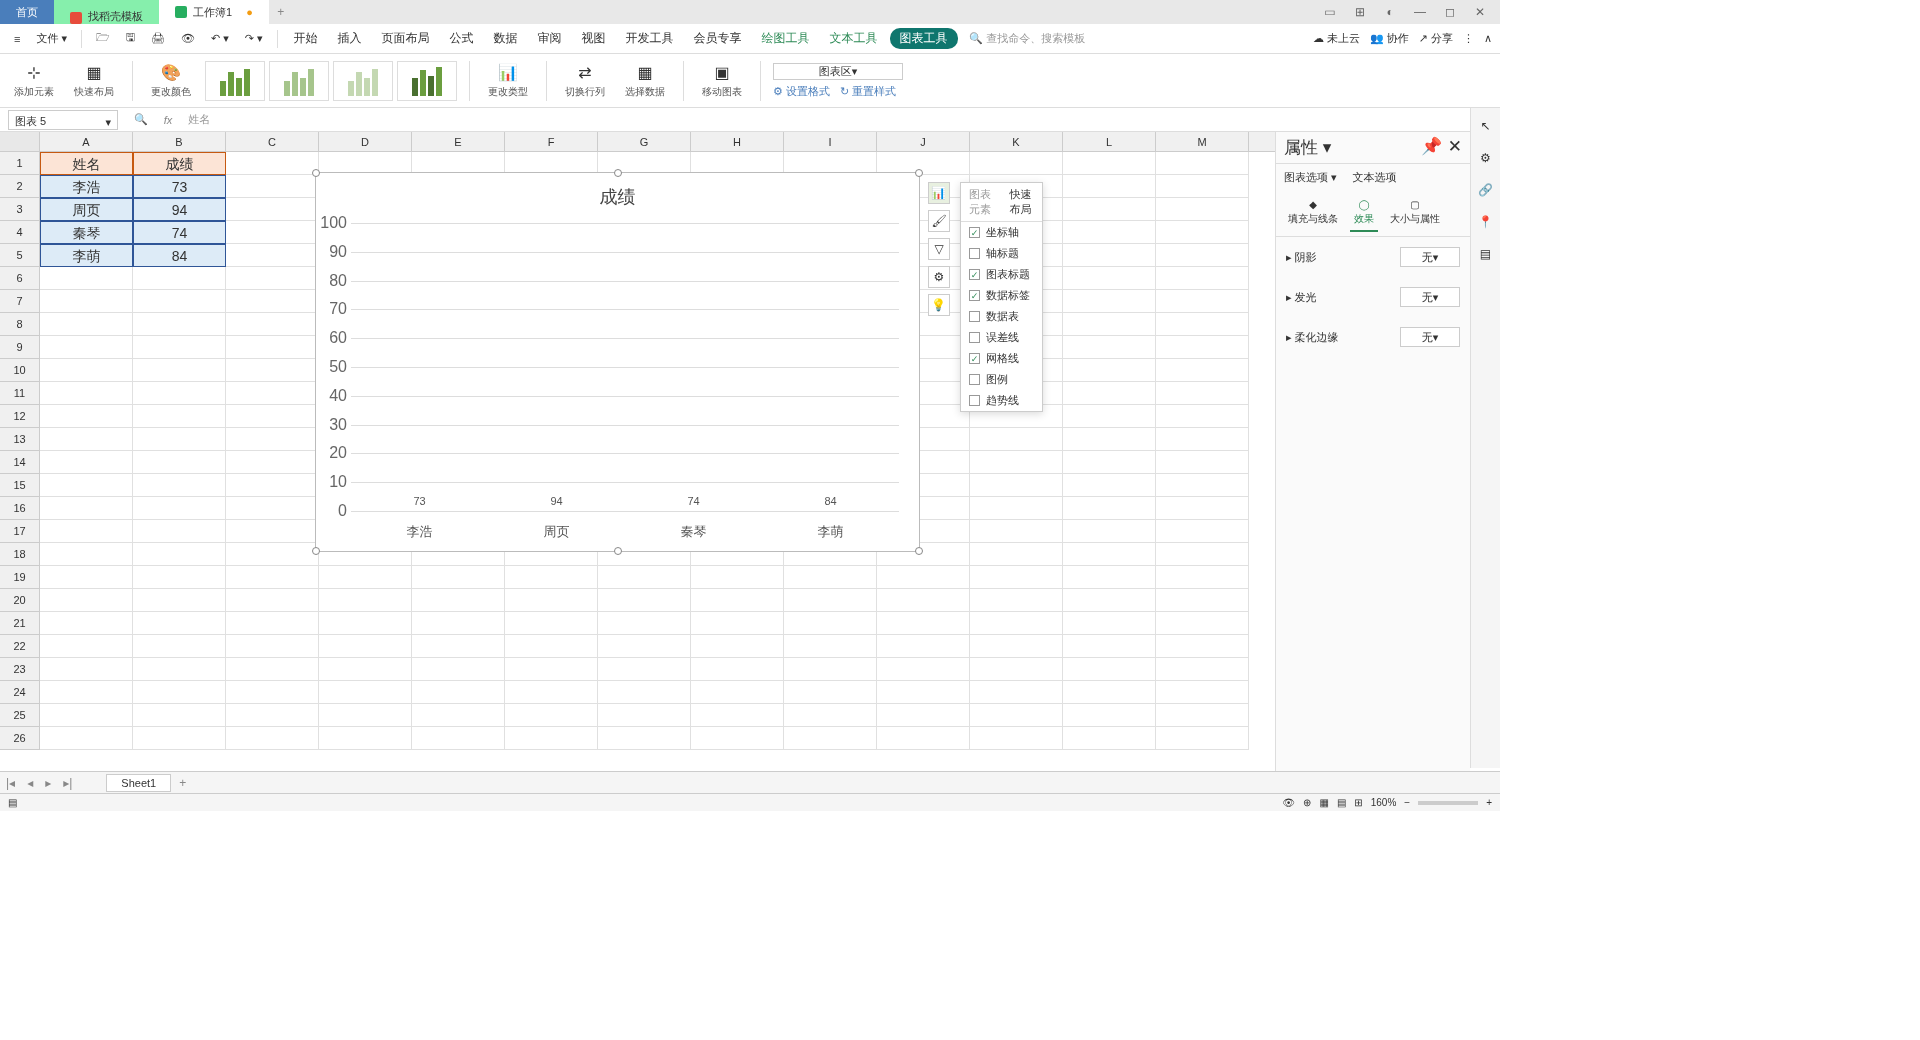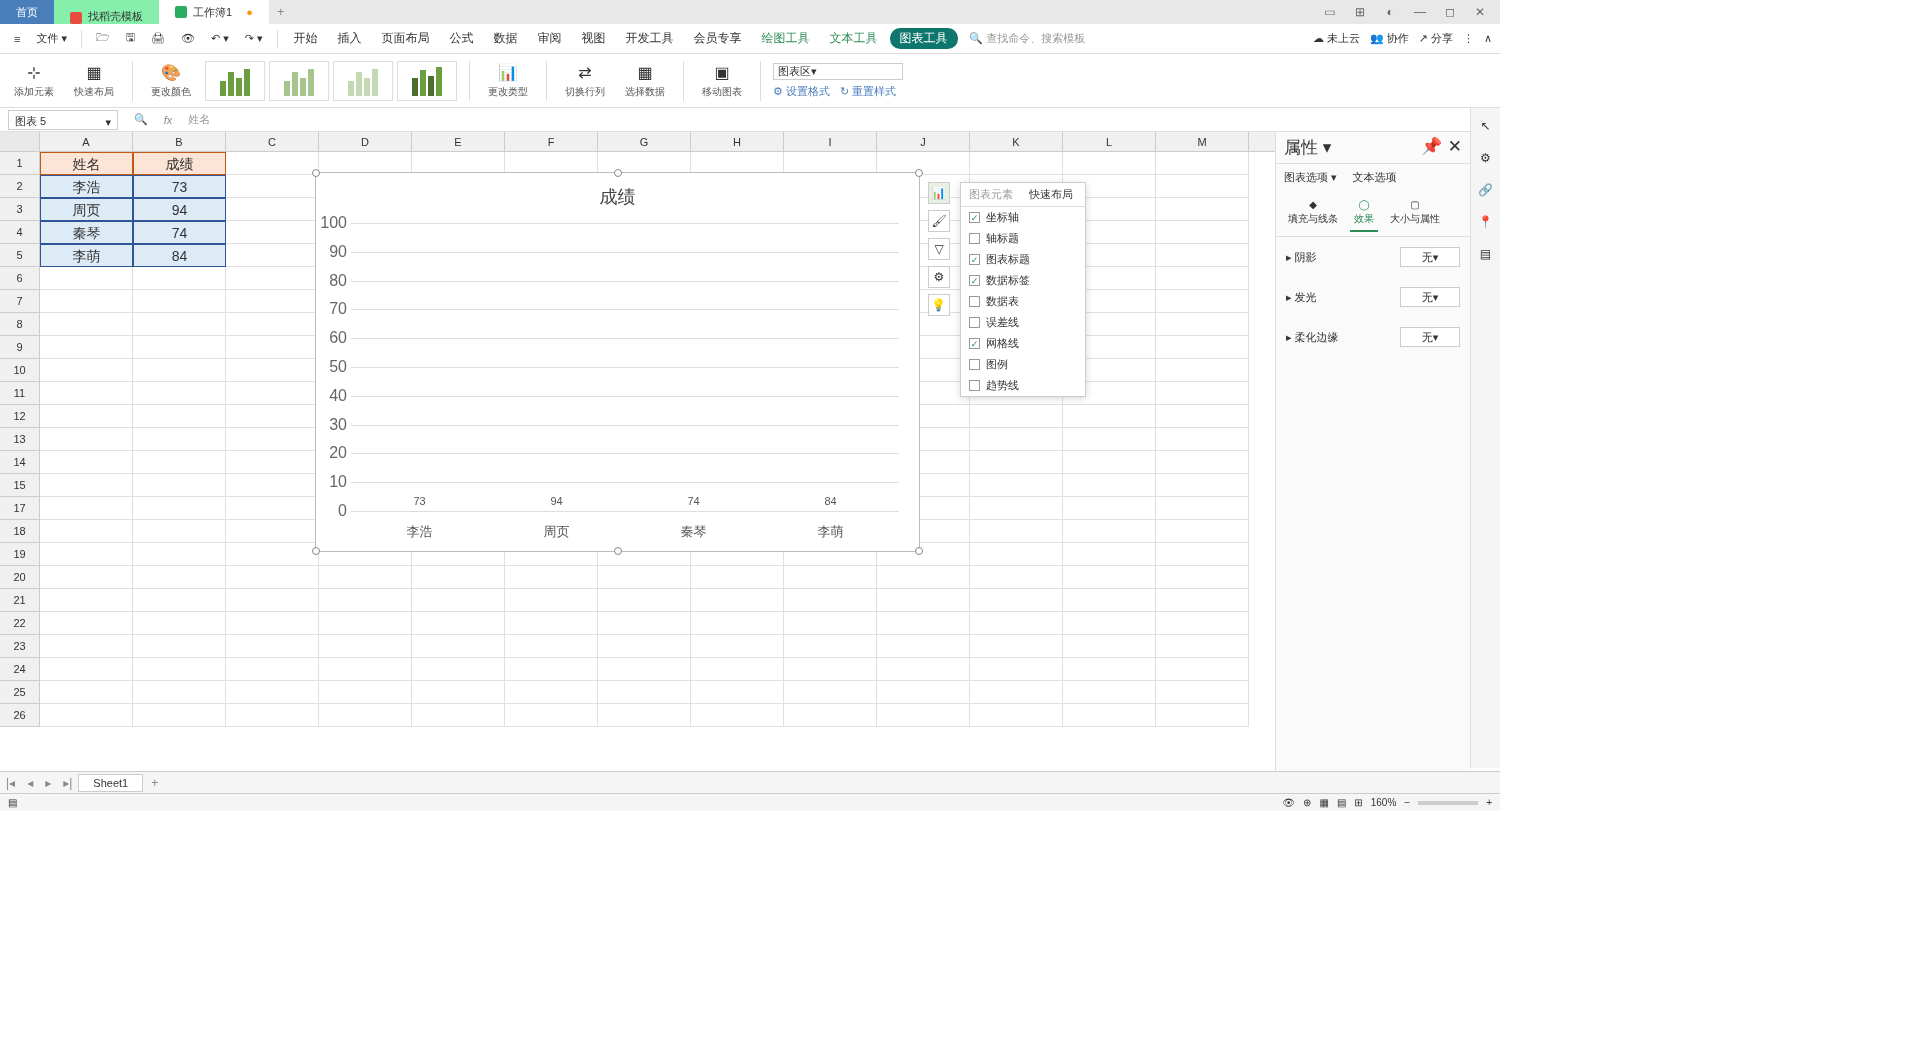--- a/index.html
+++ b/index.html
@@ -31,21 +31,21 @@
 
 
 .toolbar { height: 54px; border-bottom: 1px solid #ddd; display: flex; align-items: center; padding: 0 8px; gap: 8px; }
 .tool-group { display: flex; flex-direction: column; align-items: center; gap: 2px; padding: 0 6px; cursor: pointer; }
 .tool-icon { width: 20px; height: 20px; display: flex; align-items: center; justify-content: center; font-size: 16px; }
 .tool-label { font-size: 10px; color: #555; }
 .tool-vsep { width: 1px; height: 40px; background: #ddd; margin: 0 4px; }
 .chart-presets { display: flex; gap: 4px; }
 .chart-preset { width: 60px; height: 40px; border: 1px solid #ddd; cursor: pointer; display: flex; align-items: flex-end; justify-content: center; gap: 2px; padding: 4px; }
 .preset-bar { width: 6px; background: #6b9e3f; }
-.chart-selector { width: 130px; height: 17px; border: 1px solid #ccc; padding: 0 4px; display: flex; align-items: center; justify-content: flex-start; font-size: 11px; }
+.chart-selector { width: 130px; height: 17px; border: 1px solid #ccc; padding: 0 15px; display: flex; align-items: center; justify-content: center; font-size: 11px; }
 .format-link { color: #4a7ebb; font-size: 11px; cursor: pointer; display: flex; align-items: center; gap: 3px; }
 
 
 .formula-row { height: 24px; border-bottom: 1px solid #ddd; display: flex; align-items: center; }
 .name-box { width: 110px; height: 20px; border: 1px solid #ccc; margin: 0 8px; display: flex; align-items: flex-end; justify-content: space-between; padding: 0 6px; font-size: 11px; }
 .fx-icon { padding: 0 8px; color: #888; font-size: 11px; }
 .formula-input { flex: 1; padding: 0 8px; color: #999; font-size: 11px; }
 
 
 .main { display: flex; height: 658px; }
@@ -76,21 +76,21 @@
 .bar { width: 44px; background: #6b9e3f; }
 .x-labels { position: absolute; left: 35px; right: 20px; bottom: 10px; display: flex; justify-content: space-around; }
 .x-lab { font-size: 13px; color: #555; font-family: SimSun, serif; width: 25%; text-align: center; }
 
 
 .chart-side { position: absolute; left: 928px; top: 50px; width: 24px; }
 .chart-side-btn { width: 22px; height: 22px; border: 1px solid #ccc; margin-bottom: 6px; display: flex; align-items: center; justify-content: center; cursor: pointer; background: #fff; font-size: 12px; }
 .chart-side-btn.active { background: #e8f0e0; }
 
 
-.elements-popup { position: absolute; left: 960px; top: 50px; width: 126px; background: #fff; border: 1px solid #ccc; box-shadow: 0 2px 8px rgba(0,0,0,0.15); }
+.elements-popup { position: absolute; left: 960px; top: 50px; width: 83px; background: #fff; border: 1px solid #ccc; box-shadow: 0 2px 8px rgba(0,0,0,0.15); }
 .popup-tabs { display: flex; border-bottom: 1px solid #ddd; }
 .popup-tab { padding: 4px 8px; font-size: 11px; cursor: pointer; }
 .popup-tab.active { color: #999; }
 .popup-item { padding: 3px 8px; display: flex; align-items: center; gap: 6px; font-size: 11px; cursor: pointer; }
 .popup-chk { width: 11px; height: 11px; border: 1px solid #999; display: flex; align-items: center; justify-content: center; font-size: 9px; color: #2e8b57; }
 
 
 .props-panel { width: 195px; border-left: 1px solid #ddd; background: #fafafa; padding: 0; }
 .props-hdr { padding: 4px 8px; border-bottom: 1px solid #ddd; display: flex; justify-content: space-between; font-size: 17px; }
 .props-tabs { display: flex; padding: 6px 8px; gap: 16px; font-size: 11px; }
@@ -101,21 +101,21 @@
 .prop-label { font-size: 11px; }
 .prop-select { width: 60px; height: 20px; border: 1px solid #ccc; display: flex; align-items: center; justify-content: center; font-size: 11px; background: #fff; }
 
 
 .far-right { position: absolute; right: 0; top: 108px; width: 30px; background: #f5f5f5; border-left: 1px solid #ddd; height: 660px; }
 .fr-btn { width: 28px; height: 28px; margin: 4px auto; display: flex; align-items: center; justify-content: center; cursor: pointer; }
 
 
 .sheet-tabs { position: absolute; bottom: 18px; left: 0; right: 0; height: 22px; border-top: 1px solid #ccc; display: flex; align-items: center; background: #f5f5f5; }
 .sheet-nav { padding: 0 6px; cursor: pointer; color: #888; }
-.sheet-tab { padding: 2px 14px; background: #fff; border: 1px solid #ccc; font-size: 11px; }
+.sheet-tab { padding: 2px 14px; background: #fff; border: 1px solid #ccc; font-size: 11px; margin-left: 28px; }
 .sheet-add { padding: 0 8px; cursor: pointer; color: #888; }
 
 
 .statusbar { position: absolute; bottom: 0; left: 0; right: 0; height: 18px; border-top: 1px solid #ccc; display: flex; align-items: center; padding: 0 8px; background: #f5f5f5; font-size: 10px; }
 .status-right { margin-left: auto; display: flex; align-items: center; gap: 8px; }
 </style>
 </head>
 <body>
 
 <div class="titlebar">
@@ -517,20 +517,36 @@
           <div class="cell"></div>
           <div class="cell"></div>
           <div class="cell"></div>
           <div class="cell"></div>
           <div class="cell"></div>
           <div class="cell"></div>
           <div class="cell"></div>
           <div class="cell"></div>
         </div>
         <div class="row">
+          <div class="row-h">16</div>
+          <div class="cell"></div>
+          <div class="cell"></div>
+          <div class="cell"></div>
+          <div class="cell"></div>
+          <div class="cell"></div>
+          <div class="cell"></div>
+          <div class="cell"></div>
+          <div class="cell"></div>
+          <div class="cell"></div>
+          <div class="cell"></div>
+          <div class="cell"></div>
+          <div class="cell"></div>
+          <div class="cell"></div>
+        </div>
+        <div class="row">
           <div class="row-h">17</div>
           <div class="cell"></div>
           <div class="cell"></div>
           <div class="cell"></div>
           <div class="cell"></div>
           <div class="cell"></div>
           <div class="cell"></div>
           <div class="cell"></div>
           <div class="cell"></div>
           <div class="cell"></div>

